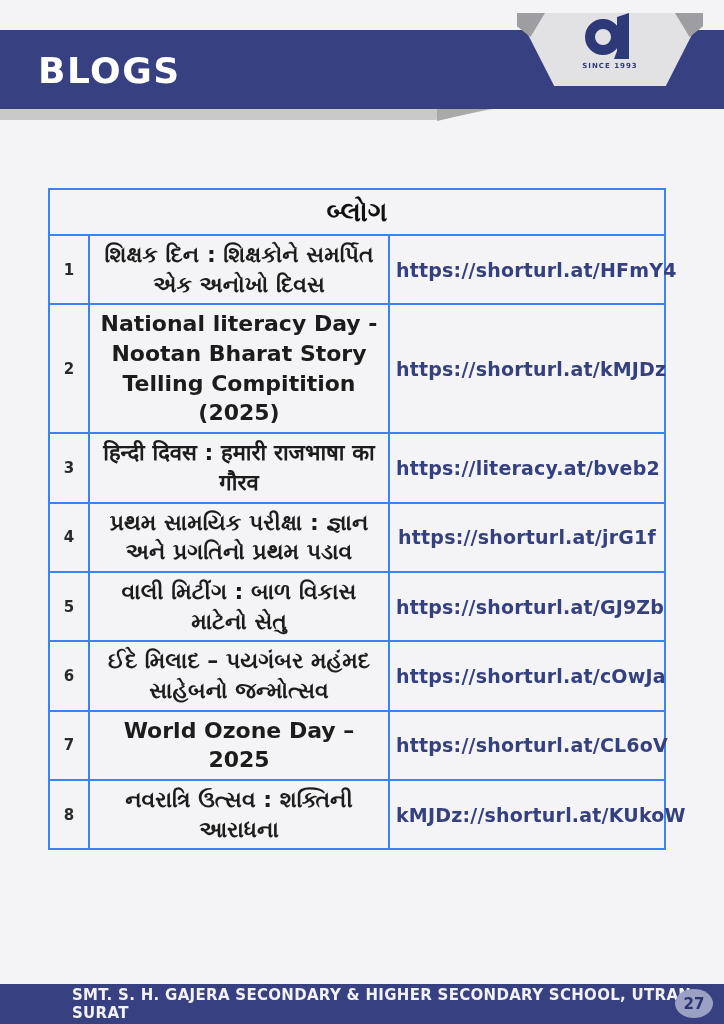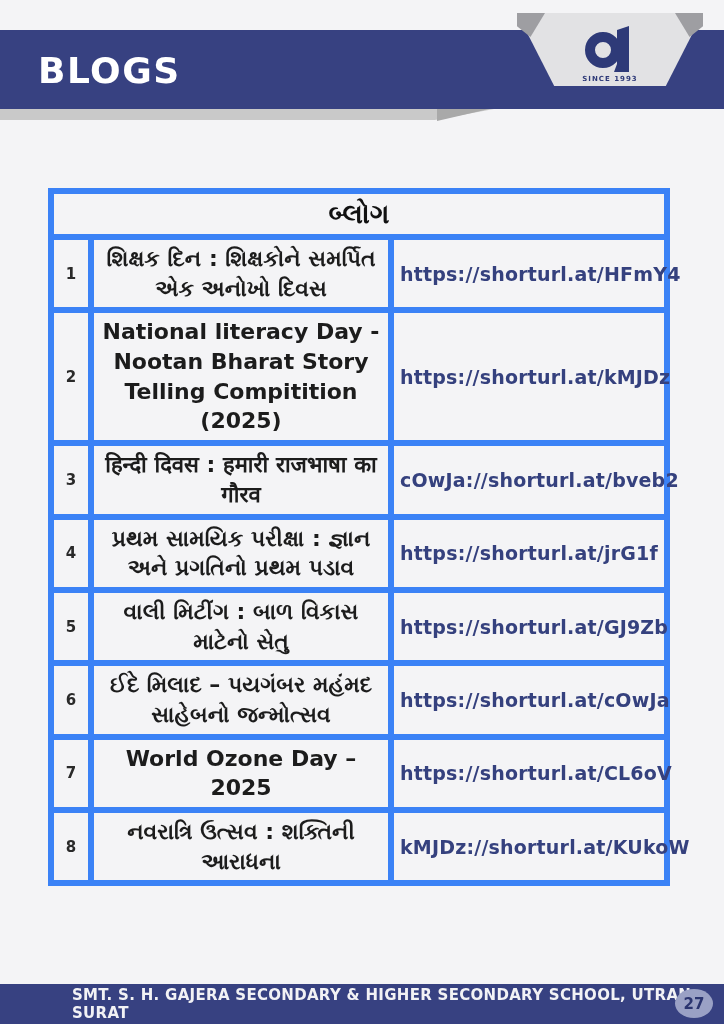--- a/index.html
+++ b/index.html
@@ -56,21 +56,21 @@
     position: absolute;
     top: 13px; left: 517px;
     width: 186px; height: 73px;
     background: #e2e2e4;
     clip-path: polygon(0 0, 100% 0, 80% 100%, 20% 100%);
     z-index: 2;
     display: flex;
     flex-direction: column;
     align-items: center;
     justify-content: flex-end;
-    padding-bottom: 3px;
+    padding-bottom: 16px;
   }
   .ribbon-fold-left, .ribbon-fold-right {
     position: absolute;
     top: 13px;
     width: 28px; height: 24px;
     background: #9e9ea2;
     z-index: 3;
   }
   .ribbon-fold-left  { left: 517px; clip-path: polygon(0 0, 100% 0, 48% 100%, 0 55%); }
   .ribbon-fold-right { left: 675px; clip-path: polygon(0 0, 100% 0, 100% 55%, 52% 100%); }
@@ -86,21 +86,21 @@
 
   
   .blog-table {
     position: absolute;
     top: 188px; left: 48px;
     width: 616px;
     border-collapse: collapse;
     table-layout: fixed;
   }
   .blog-table th, .blog-table td {
-    border: 6px solid #3b82f6;
+    border: 2px solid #3b82f6;
     text-align: center;
     vertical-align: middle;
     padding: 4px 6px;
   }
   .t-title {
     height: 46px;
     font-size: 27px;
     font-weight: bold;
     color: #111;
   }
@@ -204,21 +204,21 @@
         <td class="cell-link">https://shorturl.at/HFmY4</td>
       </tr>
       <tr class="row-tall">
         <td class="cell-no">2</td>
         <td class="cell-info">National literacy Day - Nootan Bharat Story Telling Compitition (2025)</td>
         <td class="cell-link">https://shorturl.at/kMJDz</td>
       </tr>
       <tr>
         <td class="cell-no">3</td>
         <td class="cell-info">हिन्दी दिवस : हमारी राजभाषा का गौरव</td>
-        <td class="cell-link">cOwJa://shorturl.at/bveb2</td>
+        <td class="cell-link">https://literacy.at/bveb2</td>
       </tr>
       <tr>
         <td class="cell-no">4</td>
         <td class="cell-info">પ્રથમ સામયિક પરીક્ષા : જ્ઞાન અને પ્રગતિનો પ્રથમ પડાવ</td>
         <td class="cell-link">https://shorturl.at/jrG1f</td>
       </tr>
       <tr>
         <td class="cell-no">5</td>
         <td class="cell-info">વાલી મિટીંગ : બાળ વિકાસ માટેનો સેતુ</td>
         <td class="cell-link">https://shorturl.at/GJ9Zb</td>

